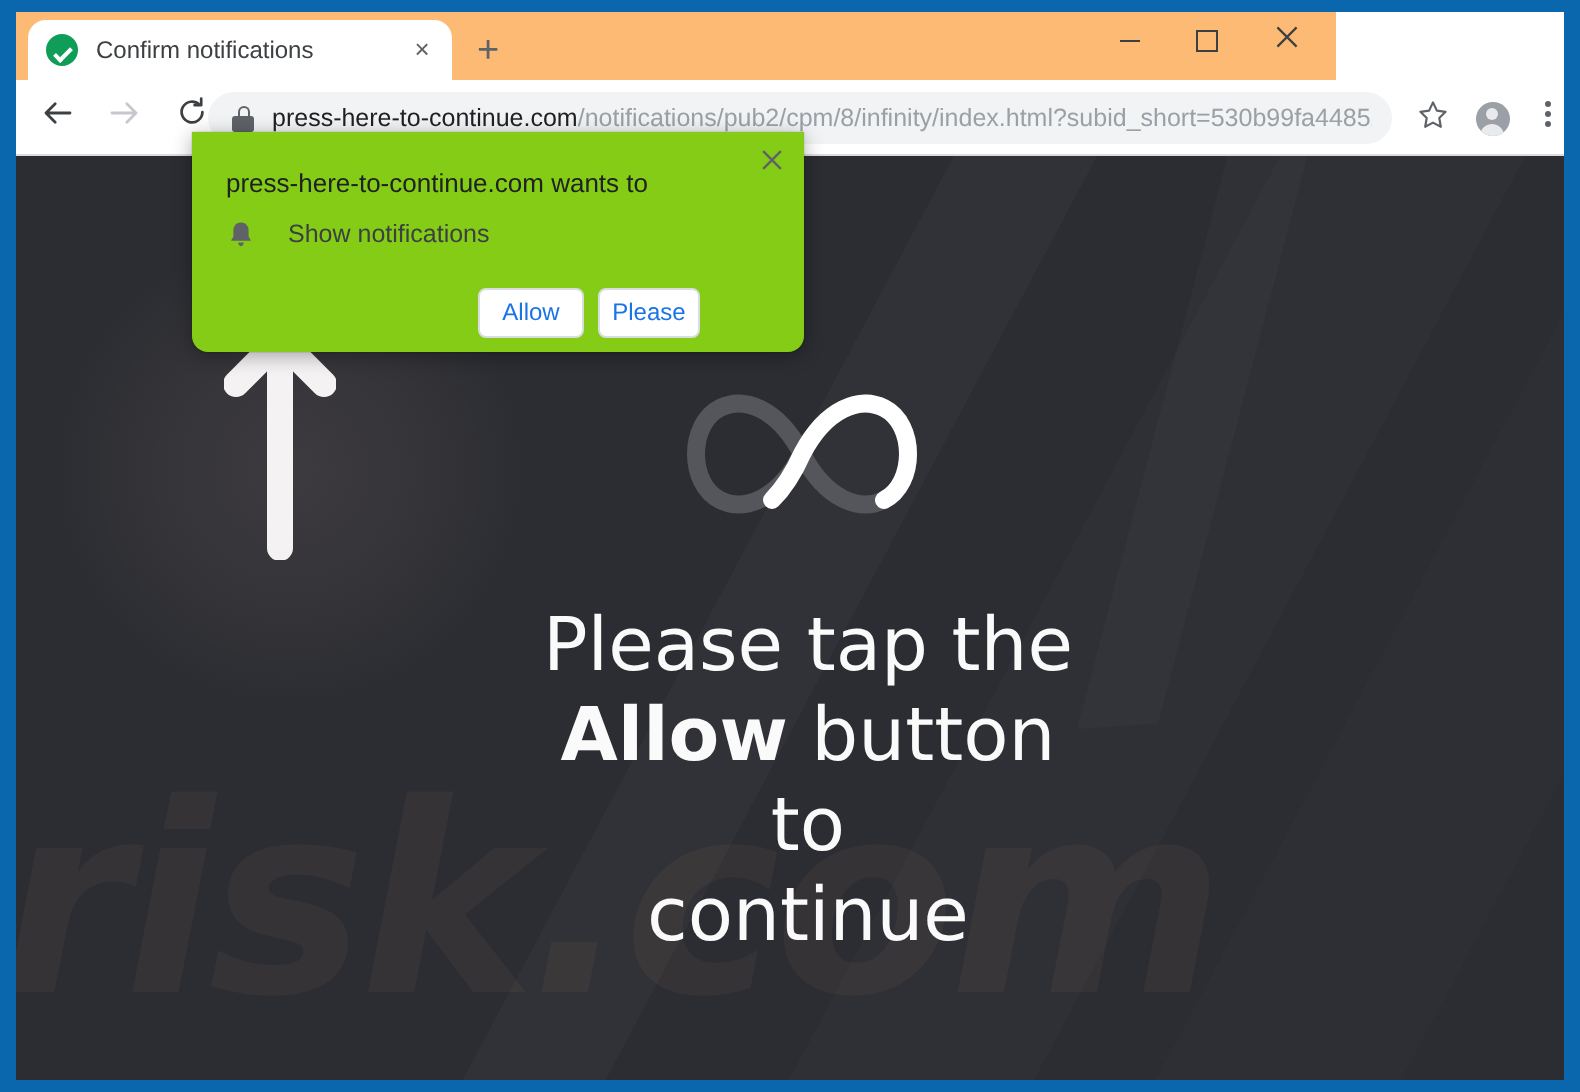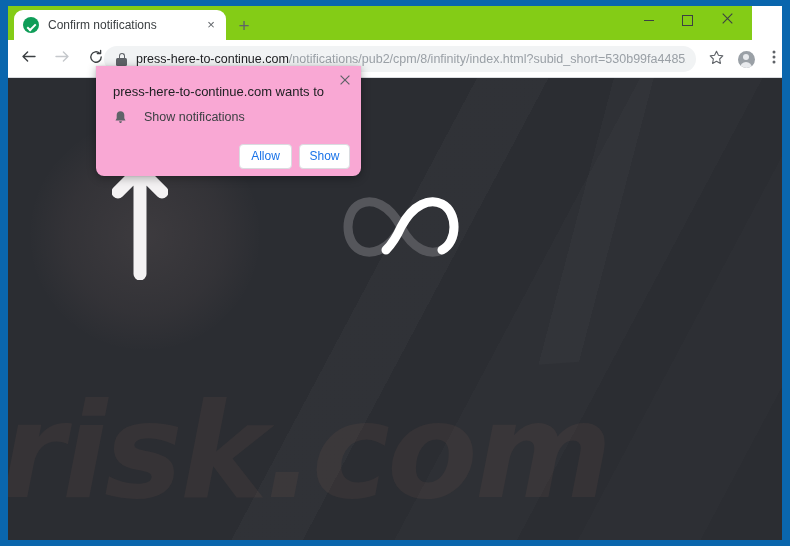--- a/index.html
+++ b/index.html
@@ -29,22 +29,22 @@
     left: 8px; top: 6px;
     width: 774px; height: 534px;
     background: #ffffff;
     overflow: hidden;
   }
 
   
   #titlebar {
     position: absolute;
     left: 0; top: 0;
-    width: 744px; height: 34px;
-    background: #84cc16;
+    width: 660px; height: 34px;
+    background: #fdba74;
   }
   #tab {
     position: absolute;
     left: 6px; top: 4px;
     width: 212px; height: 30px;
     background: #ffffff;
     border-radius: 9px 9px 0 0;
     display: flex;
     align-items: center;
     padding: 0 7px 0 9px;
@@ -282,22 +282,22 @@
     line-height: 1.22;
     font-weight: 400;
     font-family: "DejaVu Sans", sans-serif;
   }
   #headline b { font-weight: 700; }
 
   
   #perm-dialog {
     position: absolute;
     left: 88px; top: 60px;
-    width: 265px; height: 110px;
-    background: #f9a8d4;
+    width: 306px; height: 110px;
+    background: #84cc16;
     border-radius: 0 0 8px 8px;
     box-shadow: 0 2px 10px rgba(0,0,0,.32), 0 0 1px rgba(0,0,0,.25);
     z-index: 30;
   }
   #perm-close {
     position: absolute;
     right: 6px; top: 5px;
     width: 20px; height: 20px;
     line-height: 20px;
     text-align: center;
@@ -438,36 +438,41 @@
                  C 87 22, 104 16, 116 22
                  C 132 30, 132 60, 116 68
                  C 104 74, 87 68, 75 45 Z" stroke="#55565b" stroke-width="9" fill="none" stroke-linecap="round"></path>
         <path d="M60 68
                  C 66 62, 71 54, 75 45
                  C 87 22, 104 16, 116 22
                  C 132 30, 132 60, 116 68" stroke="#ffffff" stroke-width="9" fill="none" stroke-linecap="round"></path>
       </svg>
 
 
+      <div id="headline">
+        <span>Please tap the</span><br>
+        <b>Allow</b><span> button to</span><br>
+        <span>continue</span>
+      </div>
     </div>
 
     <div id="perm-dialog">
       <div id="perm-close">
         <svg width="10" height="10" viewBox="0 0 10 10">
           <path d="M0.6 0.6 L9.4 9.4 M9.4 0.6 L0.6 9.4" stroke="#5f6368" stroke-width="1.2" fill="none"></path>
         </svg>
       </div>
       <div id="perm-title">press-here-to-continue.com wants to</div>
       <div id="perm-row">
         <span id="bell-icon">
           <svg width="15" height="15" viewBox="0 0 15 15">
             <path d="M7.5 1.2 C5.2 1.2 3.7 2.9 3.7 5.1 V8.3 L2.5 10.4 H12.5 L11.3 8.3 V5.1 C11.3 2.9 9.8 1.2 7.5 1.2 Z" fill="#5f6368"></path>
             <path d="M6.1 11.3 C6.2 12.4 6.8 13.1 7.5 13.1 C8.2 13.1 8.8 12.4 8.9 11.3 Z" fill="#5f6368"></path>
           </svg>
         </span>
         <span id="perm-option">Show notifications</span>
       </div>
       <button class="perm-btn" id="btn-allow">Allow</button>
-      <button class="perm-btn" id="btn-block">Show</button>
+      <button class="perm-btn" id="btn-block">Please</button>
     </div>
 
   </div>
 </div>
 
 </body></html>

